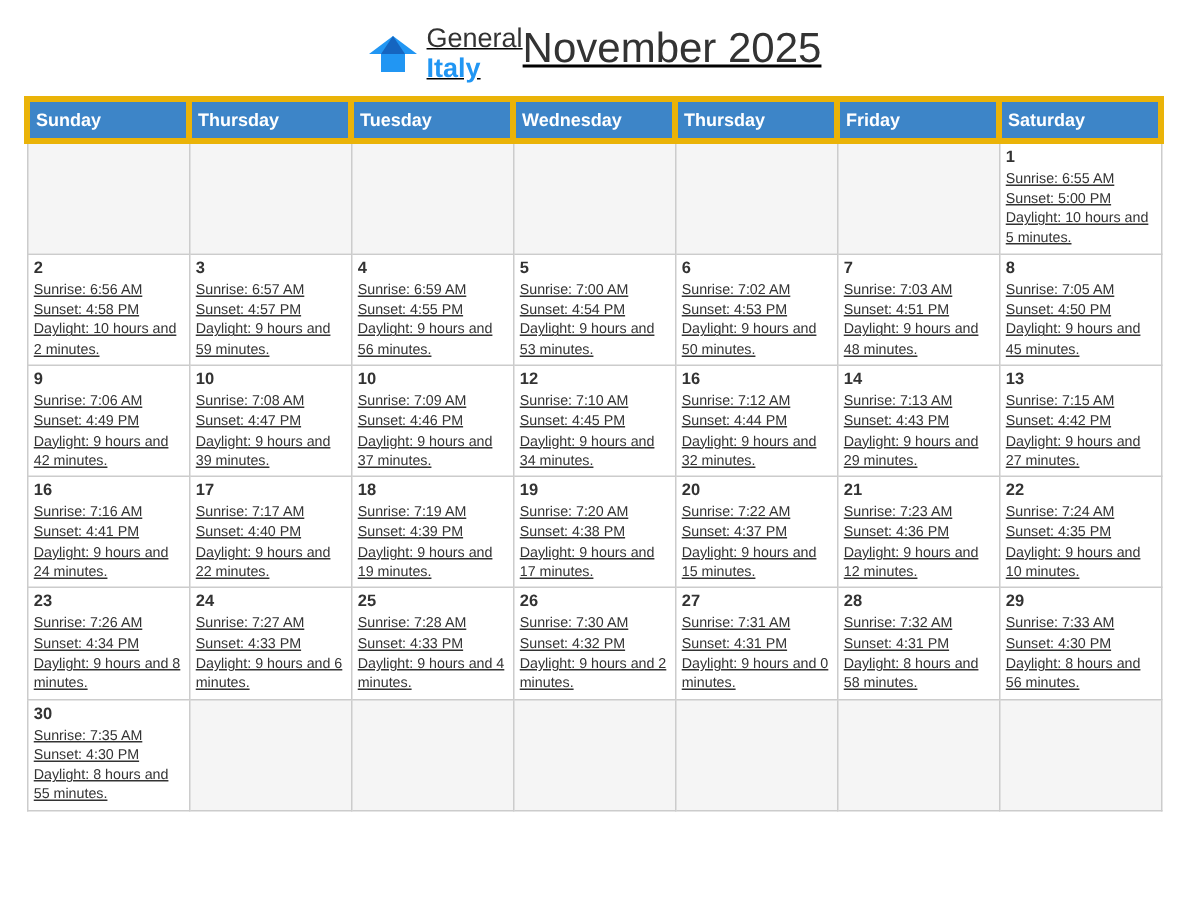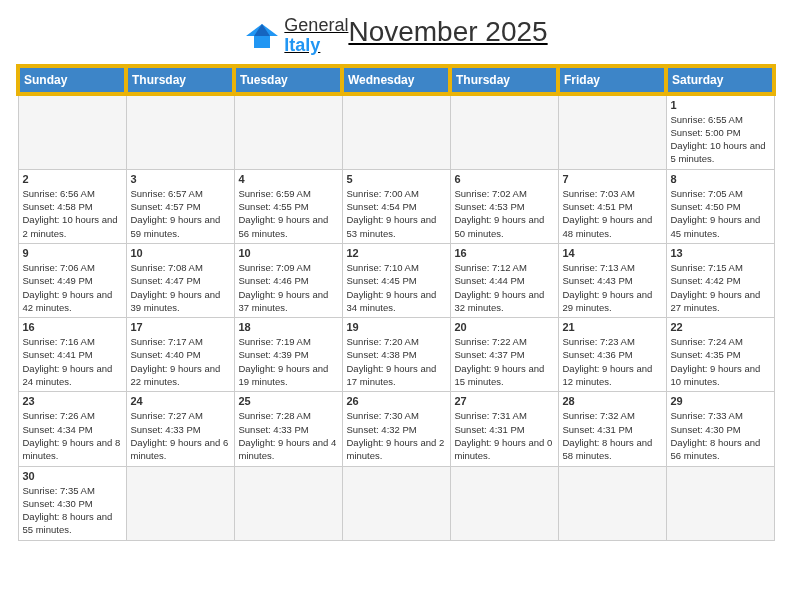--- a/index.html
+++ b/index.html
@@ -73,20 +73,21 @@
     .day-number {
       font-size: 11px;
       font-weight: bold;
       display: block;
       margin-bottom: 2px;
     }
     .day-info {
       font-size: 9.5px;
       line-height: 1.4;
       color: #333;
+      text-decoration: underline;
     }
     .calendar tr:nth-child(even) td:not(.empty) {
       background: #fff;
     }
   </style>
 </head>
 <body>
 
 <div class="header">
   <div class="logo">

